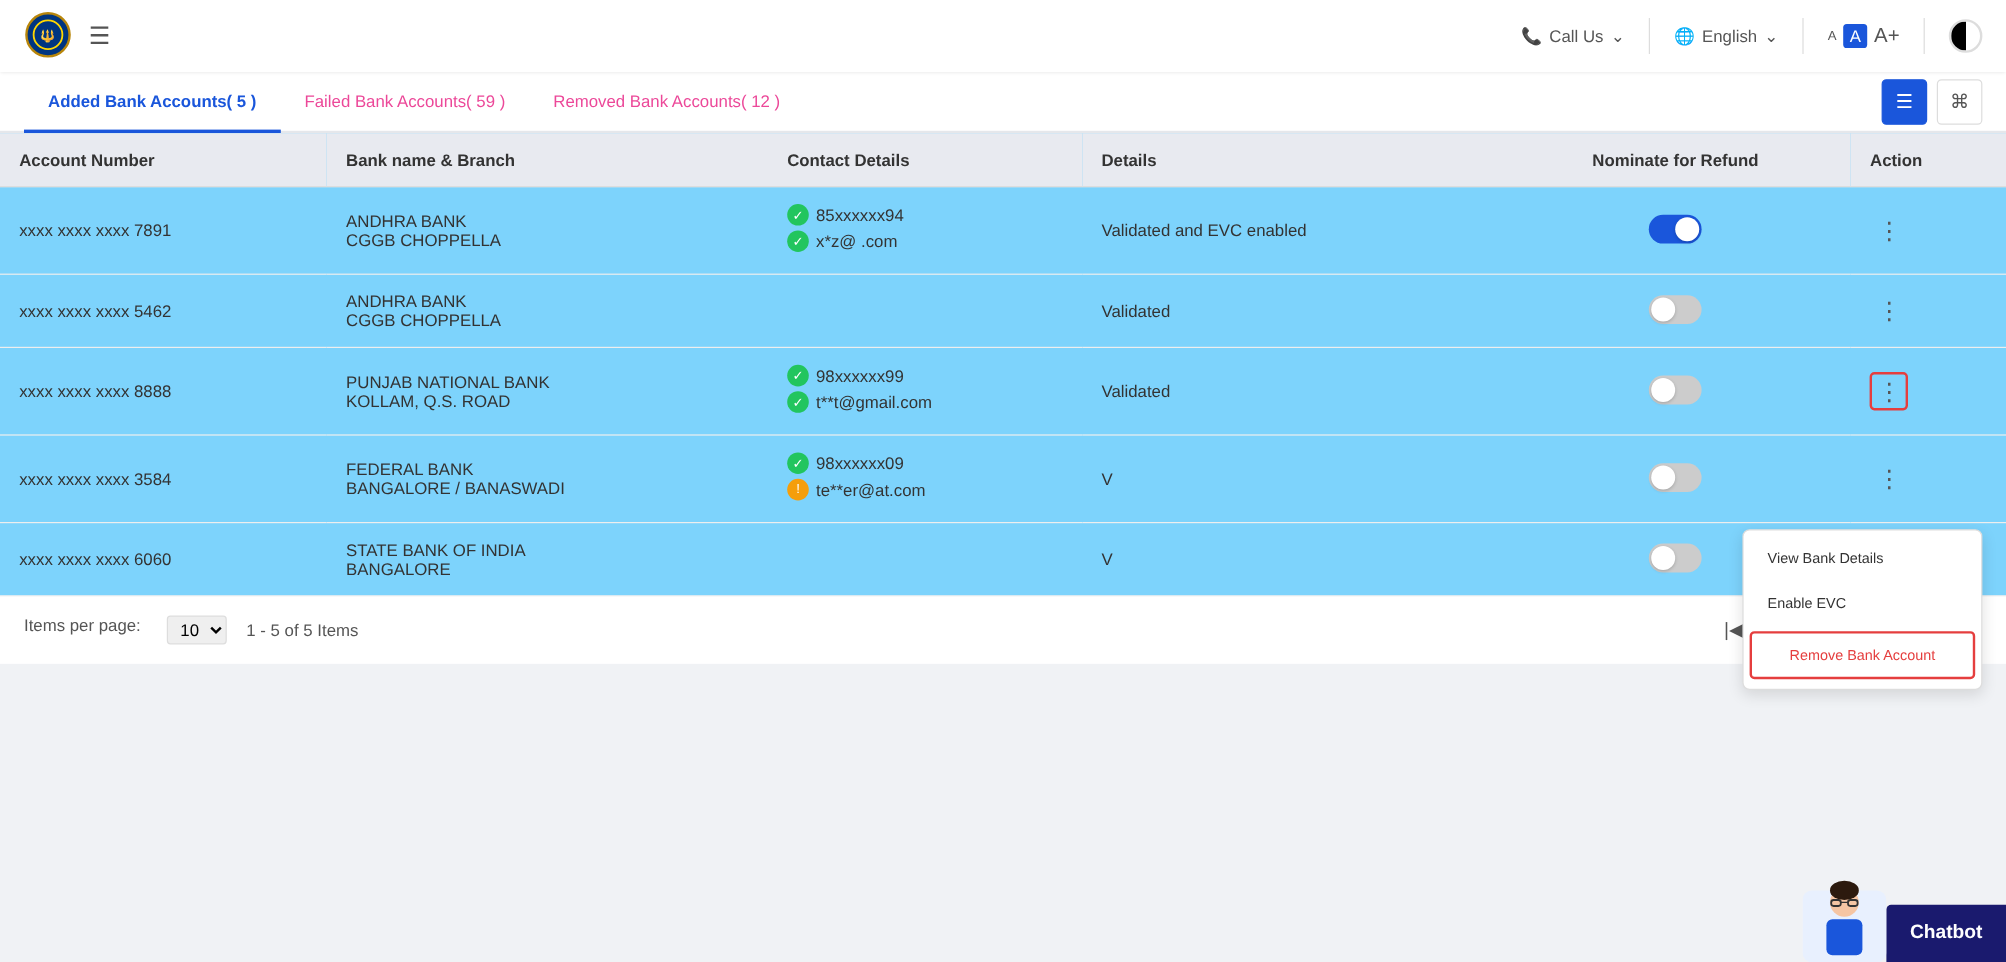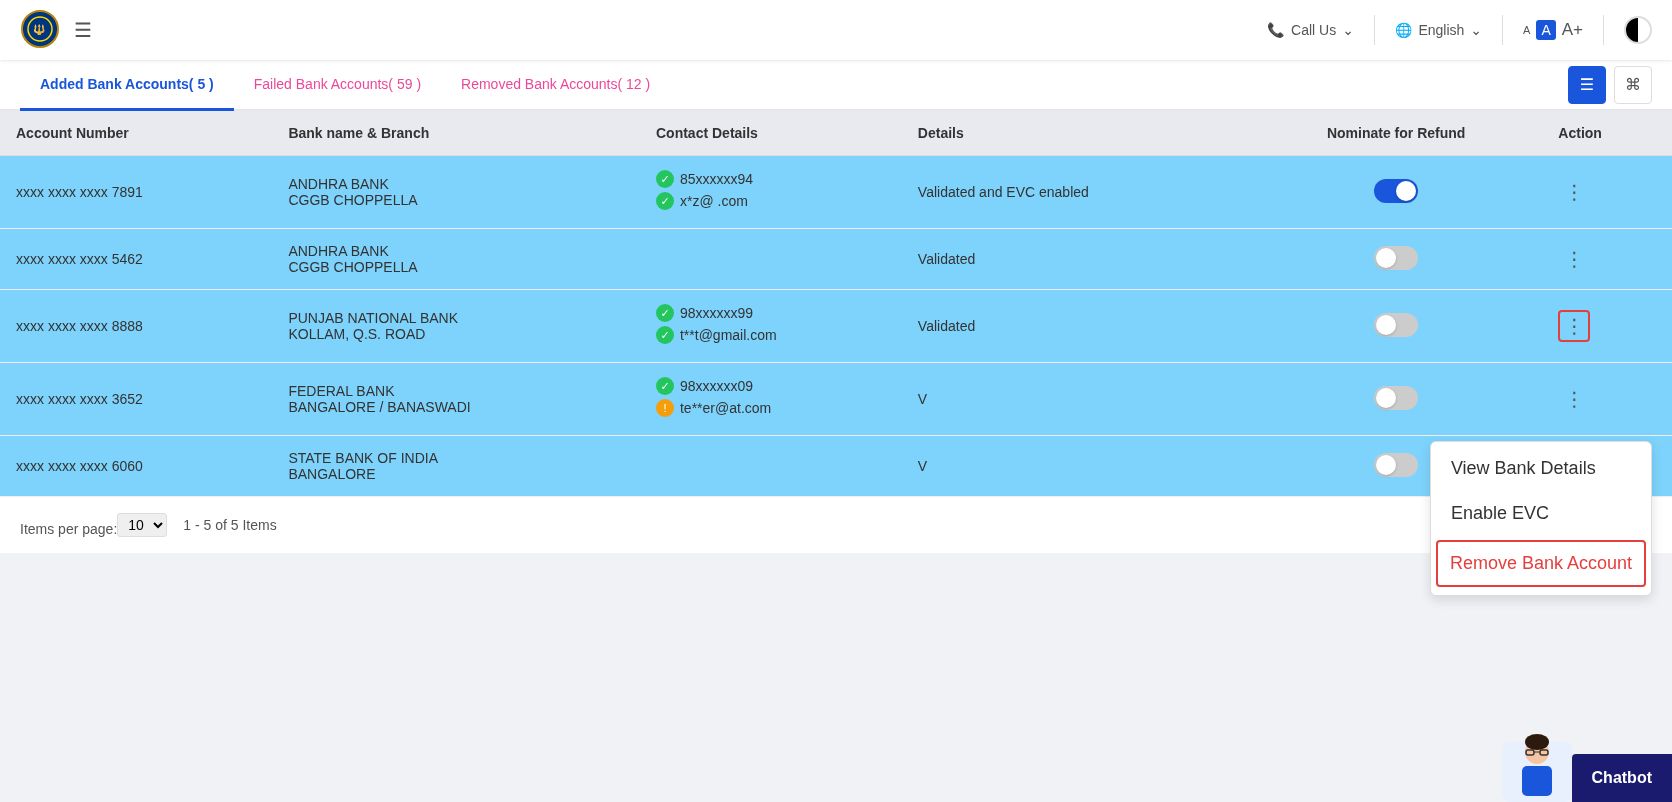--- a/index.html
+++ b/index.html
@@ -235,21 +235,21 @@
       border: 1px solid #ddd;
       border-radius: 6px;
       box-shadow: 0 4px 12px rgba(0,0,0,0.12);
       z-index: 100;
       min-width: 200px;
       padding: 4px 0;
     }
     .dropdown-item {
       padding: 12px 20px;
       cursor: pointer;
-      font-size: 18px;
+      font-size: 12px;
       color: #333;
     }
     .dropdown-item.danger {
       color: #e53e3e;
       border: 2px solid #e53e3e;
       margin: 4px 5px;
       border-radius: 4px;
       padding: 11px 12px;
       text-align: center;
     }
@@ -258,22 +258,22 @@
     .pagination-bar {
       background: #fff;
       padding: 14px 20px;
       display: flex;
       align-items: center;
       border-top: 1px solid #eee;
       gap: 16px;
     }
     .items-per-page {
       display: flex;
-      align-items: flex-end;
-      gap: 0;
+      align-items: flex-start;
+      gap: 22px;
       color: #555;
     }
     .per-page-select {
       border: 1px solid #ddd;
       padding: 2px 6px;
       border-radius: 3px;
       font-size: 14px;
       cursor: pointer;
     }
     .items-count {
@@ -453,21 +453,21 @@
                   <span>t**t@gmail.com</span>
                 </div>
               </td>
               <td>Validated</td>
               <td style="text-align: center;"><div class="toggle off"><div class="toggle-knob"></div></div></td>
               <td>
                 <div class="action-btn highlighted">⋮</div>
               </td>
             </tr>
             <tr>
-              <td>xxxx xxxx xxxx 3652</td>
+              <td>xxxx xxxx xxxx 3584</td>
               <td>FEDERAL BANK<br>BANGALORE / BANASWADI</td>
               <td>
                 <div class="contact-item">
                   <span class="contact-icon-check">✓</span>
                   <span>98xxxxxx09</span>
                 </div>
                 <div class="contact-item">
                   <span class="contact-icon-warn">!</span>
                   <span>te**er@at.com</span>
                 </div>

